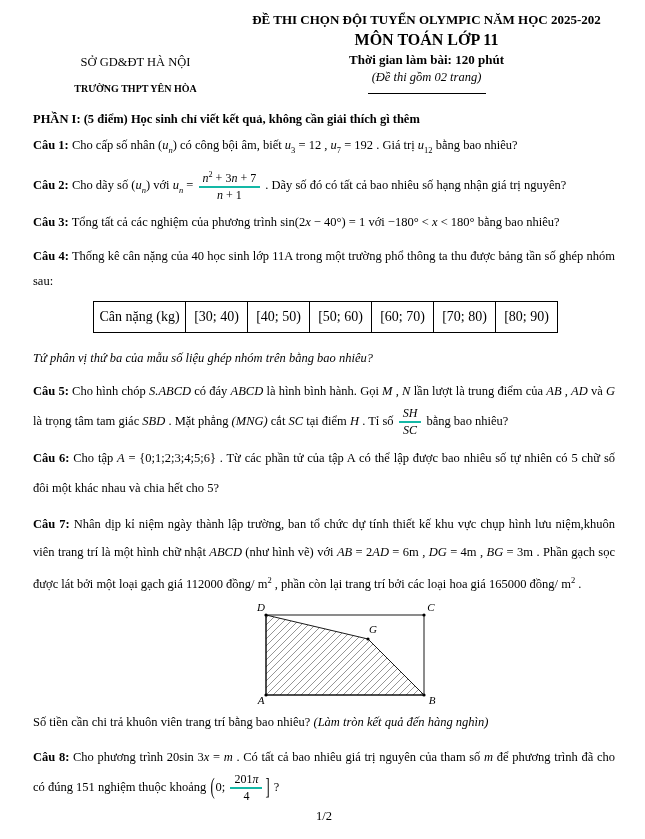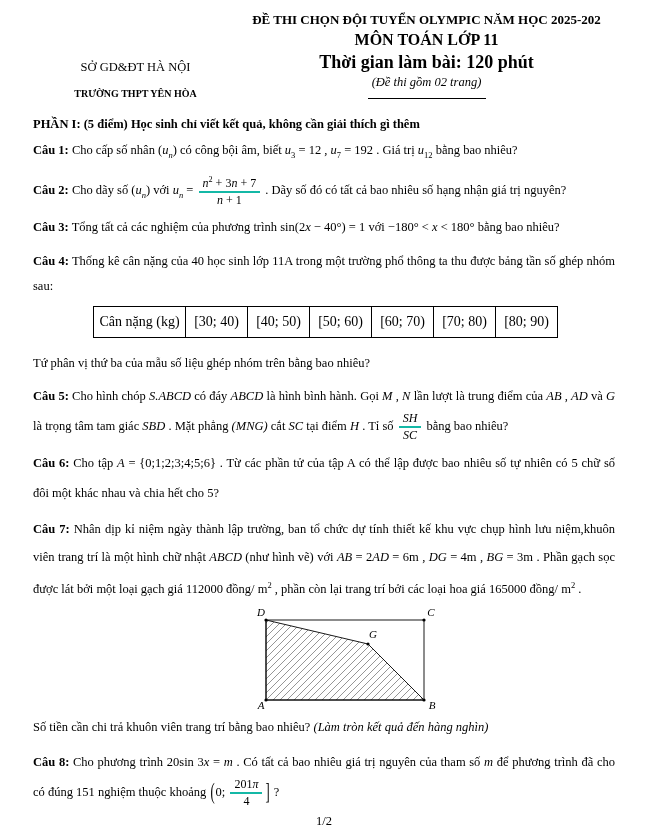--- a/index.html
+++ b/index.html
@@ -13,31 +13,31 @@
   .b { font-weight:bold; }
   .i { font-style:italic; }
   
   .header { display:flex; align-items:flex-end; }
   .h-left { width:205px; text-align:center; padding-top:6px; }
   .h-left .l1 { font-size:12.5px; margin-bottom:13px; }
   .h-left .l2 { font-size:10px; font-weight:bold; }
   .h-right { flex:1; text-align:center; white-space:nowrap; overflow:hidden; }
   .h-right .title { font-weight:bold; font-size:13px; }
   .h-right .subject { font-weight:bold; font-size:16px; margin-top:3px; }
-  .h-right .duration { font-weight:bold; font-size:18px; margin-top:3px; }
+  .h-right .duration { font-weight:bold; font-size:13px; margin-top:3px; }
   .h-right .note { font-style:italic; font-size:12.5px; margin-top:2px; }
   .h-line { width:118px; border-bottom:1.6px solid #000; margin:8px auto 0; }
   
   .para { text-align:justify; line-height:26px; }
   #part1-heading { margin-top:12px; font-weight:bold; }
   #q1 { }
   #q2 { margin-top:7px; }
   #q3 { margin-top:6px; }
   #q4 { margin-top:9px; line-height:25px; }
-  #q4-after { margin-top:12px; }
+  #q4-after { margin-top:12px;font-style:italic; }
   #q5 { margin-top:5px; line-height:30px; }
   #q6 { margin-top:5px; line-height:30px; }
   #q7 { margin-top:7px; line-height:28px; }
   #q7-after { margin-top:4px; }
   #q8 { margin-top:7px; line-height:30px; }
   
   sub, sup { font-size:0.68em; }
   .frac { display:inline-block; vertical-align:middle; text-align:center; line-height:1.25; margin:0 2px; font-size:12px; }
   .frac .num { display:block; border-bottom:2px solid #14b8a6; padding:0 4px 0; }
   .frac .den { display:block; padding:0 4px; }

